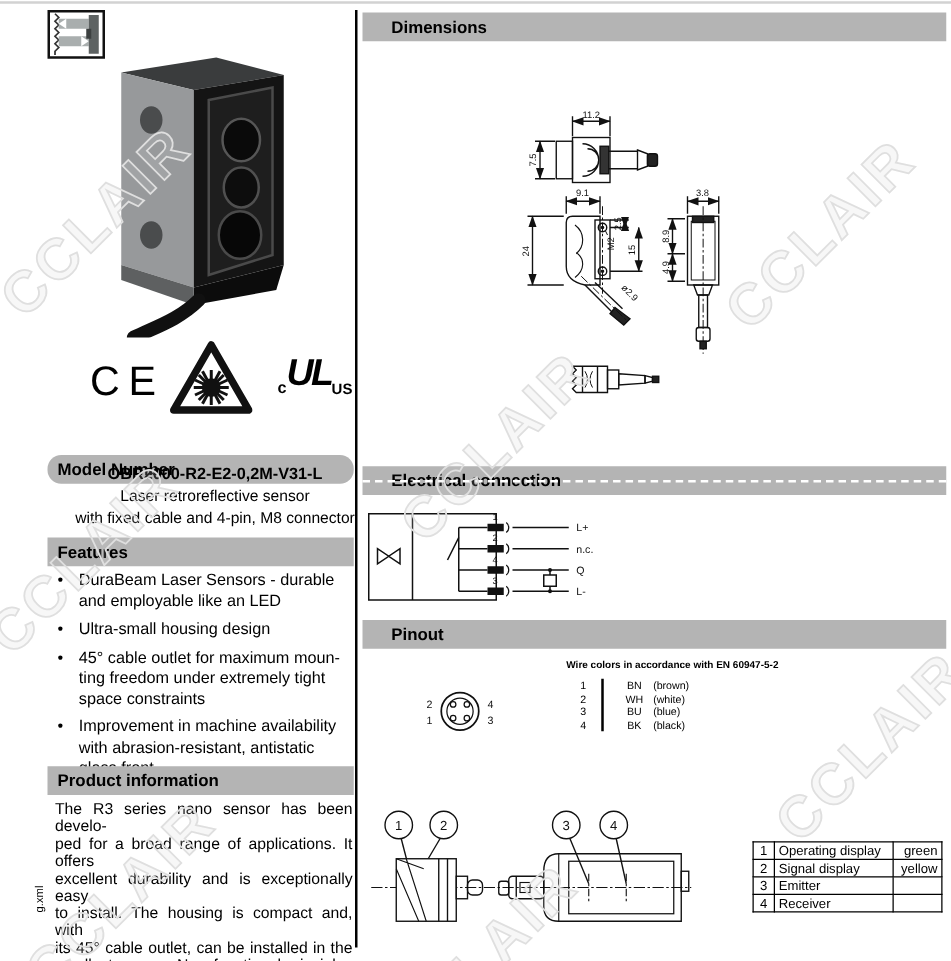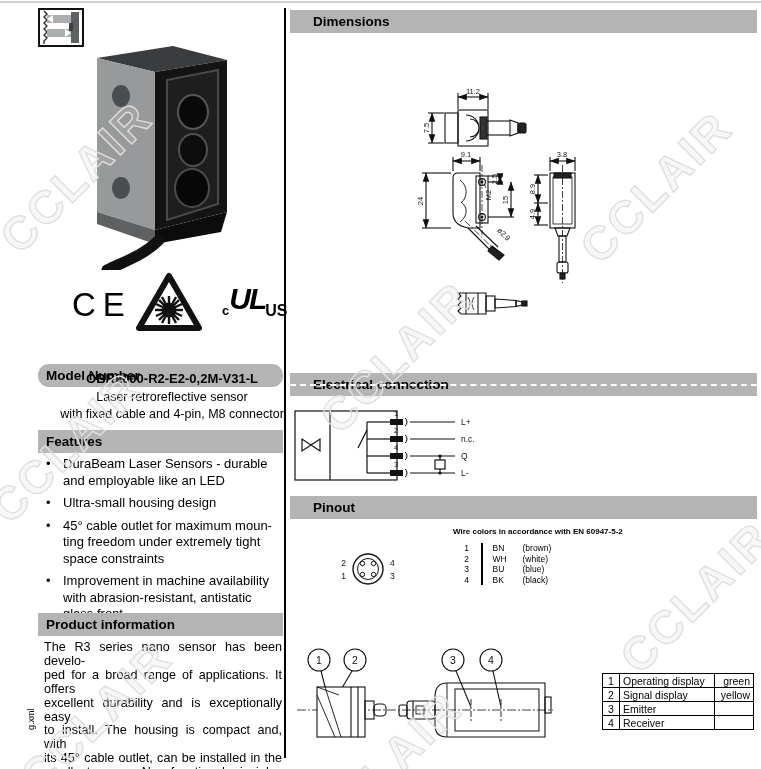--- a/index.html
+++ b/index.html
@@ -25,27 +25,27 @@
       line-height:13.9px;text-align:justify;text-align-last:justify;white-space:pre-line;}
   .sidetag{position:absolute;left:26px;top:730px;font-size:9px;transform:rotate(-90deg);
       transform-origin:left top;}
   .docicon{position:absolute;left:38px;top:8px;width:46px;height:39px;border:2px solid #111;
       box-sizing:border-box;background:#fff;}
   .certs{position:absolute;left:44px;top:272px;width:238px;height:62px;}
   .ce{position:absolute;left:28px;top:14px;font-size:33px;letter-spacing:7px;font-weight:400;}
   .ulmark{position:absolute;left:178px;top:10px;font-weight:bold;}
   .ulmark .c{font-size:13px;vertical-align:-6px;}
   .ulmark .ul{font-size:30px;font-style:italic;letter-spacing:-2px;}
-  .ulmark .us{font-size:16px;vertical-align:-7px;}
+  .ulmark .us{font-size:12px;vertical-align:-7px;}
   .pinnote{position:absolute;left:453px;top:527px;font-size:8px;font-weight:bold;}
   .wiretab{position:absolute;left:455px;top:543px;font-size:8.5px;line-height:10.5px;}
   .wiretab .row{display:flex;}
   .wiretab .pn{width:14px;text-align:right;}
   .wiretab .sep{width:1.5px;background:#000;margin:0 10px 0 12px;}
-  .wiretab .cd{width:30px;}
+  .wiretab .cd{width:30px;text-align:center;}
   .wiretab .cl{width:60px;}
   table.indtab{position:absolute;left:602px;top:673px;border-collapse:collapse;
       font-size:10.5px;}
   table.indtab td{border:1.2px solid #000;height:13px;padding:0 3px;background:#fff;}
   table.indtab td.n{width:10px;text-align:center;}
   table.indtab td.l{width:88px;}
   table.indtab td.v{width:32px;text-align:right;}
   svg text{font-family:"Liberation Sans","DejaVu Sans",sans-serif;fill:#111;}
   .abs{position:absolute;}
 </style>

